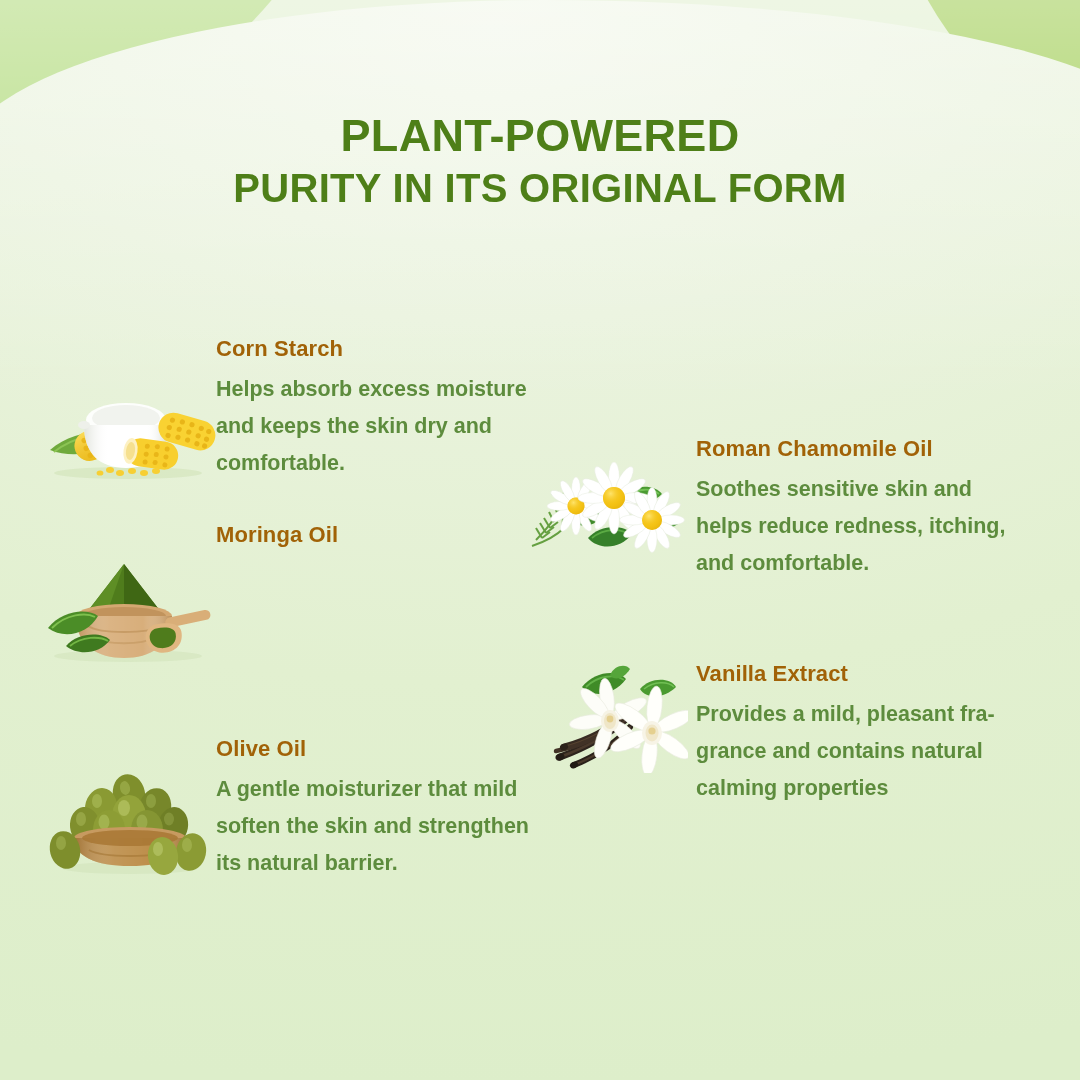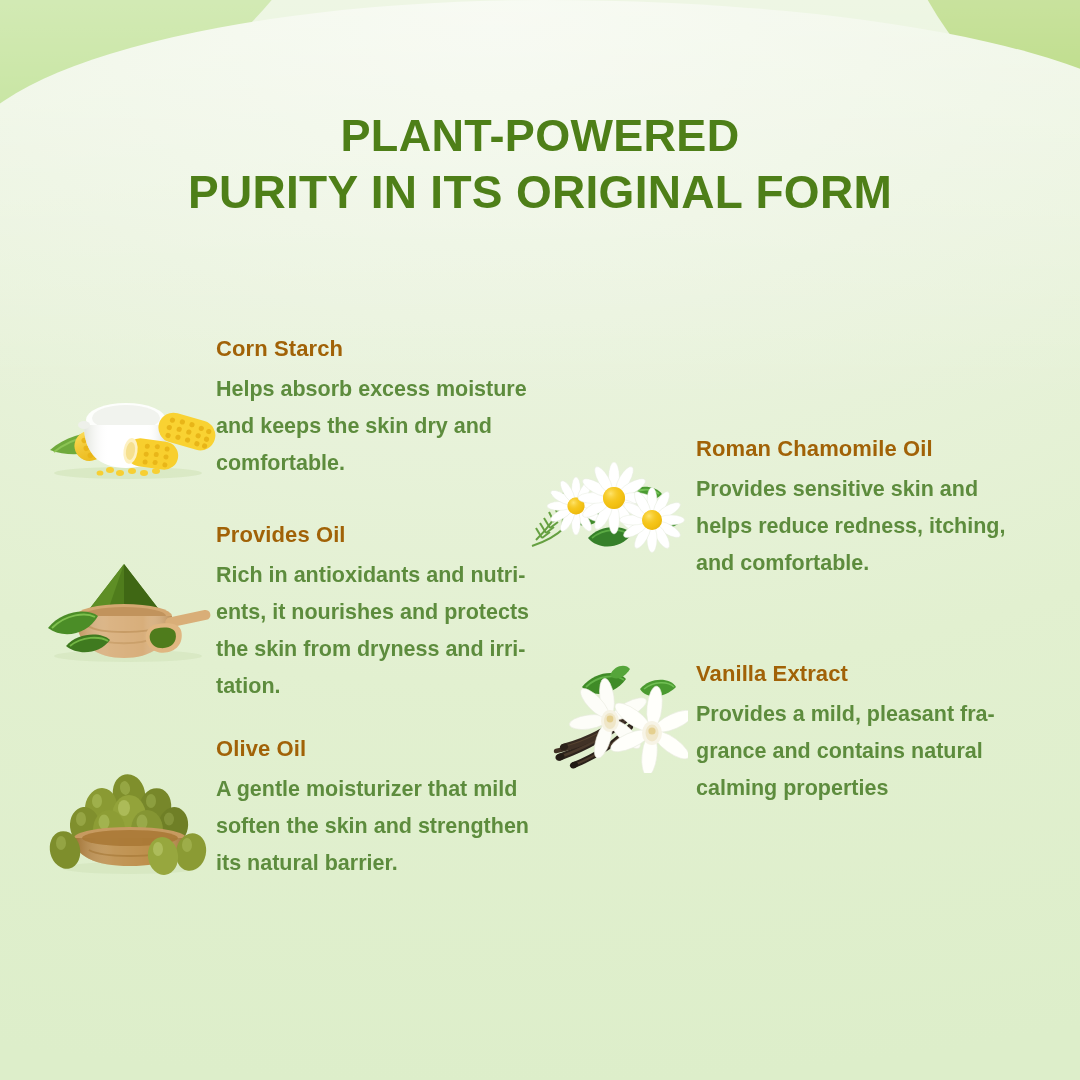--- a/index.html
+++ b/index.html
@@ -52,21 +52,21 @@
     position:absolute;
     left:0; right:0; top:108px;
     text-align:center;
     color:#4e7f18;
     font-weight:800;
     font-size:45px;
     line-height:1.24;
     letter-spacing:.3px;
   }
   #headline .hl-line{ display:block; white-space:nowrap; }
-  #headline .hl-line.l2{ font-size:46px; }
+  #headline .hl-line.l2{ font-size:40px; }
 
   .card{ position:absolute; }
   .card-art{
     position:absolute;
     left:0; top:0;
   }
   .card-text{ position:absolute; }
   .card-title{
     color:#a16207;
     font-weight:800;
@@ -263,27 +263,21 @@
             <linearGradient id="woodG" x1="0" y1="0" x2="1" y2="0">
               <stop offset="0" stop-color="#a97c45" stop-opacity=".55"></stop>
               <stop offset=".35" stop-color="#ffffff" stop-opacity=".12"></stop>
               <stop offset=".7" stop-color="#ffffff" stop-opacity=".05"></stop>
               <stop offset="1" stop-color="#a97c45" stop-opacity=".6"></stop>
             </linearGradient>
           </defs>
         </svg>
       </div>
       <div class="card-text">
-        <div class="card-title">Provides Oil</div>
-        <div class="card-body">
-          <span class="ln">Rich in antioxidants and nutri-</span>
-          <span class="ln">ents, it nourishes and protects</span>
-          <span class="ln">the skin from dryness and irri-</span>
-          <span class="ln">tation.</span>
-        </div>
+        <div class="card-title">Moringa Oil</div>
       </div>
     </div>
 
     <div class="card" id="card-olive">
       <div class="card-art">
         <svg class="art-svg" width="170" height="104" viewBox="0 0 170 104" aria-hidden="true">
           <ellipse cx="85" cy="96" rx="68" ry="6" fill="#cfe2b7" opacity=".5"></ellipse>
 
           <g>
             <ellipse cx="84" cy="22" rx="16" ry="20" fill="#7f8f2c" transform="rotate(-12 84 22)"></ellipse>
@@ -432,21 +426,21 @@
               <stop offset="0" stop-color="#ffe46b"></stop>
               <stop offset=".6" stop-color="#f3c011" stop-opacity=".35"></stop>
               <stop offset="1" stop-color="#d9a200" stop-opacity=".55"></stop>
             </radialGradient>
           </defs>
         </svg>
       </div>
       <div class="card-text">
         <div class="card-title">Roman Chamomile Oil</div>
         <div class="card-body">
-          <span class="ln">Provides sensitive skin and</span>
+          <span class="ln">Soothes sensitive skin and</span>
           <span class="ln">helps reduce redness, itching,</span>
           <span class="ln">and comfortable.</span>
         </div>
       </div>
     </div>
 
     <div class="card" id="card-vanilla">
       <div class="card-art">
         <svg class="art-svg" width="140" height="112" viewBox="0 0 140 112" aria-hidden="true">
 

